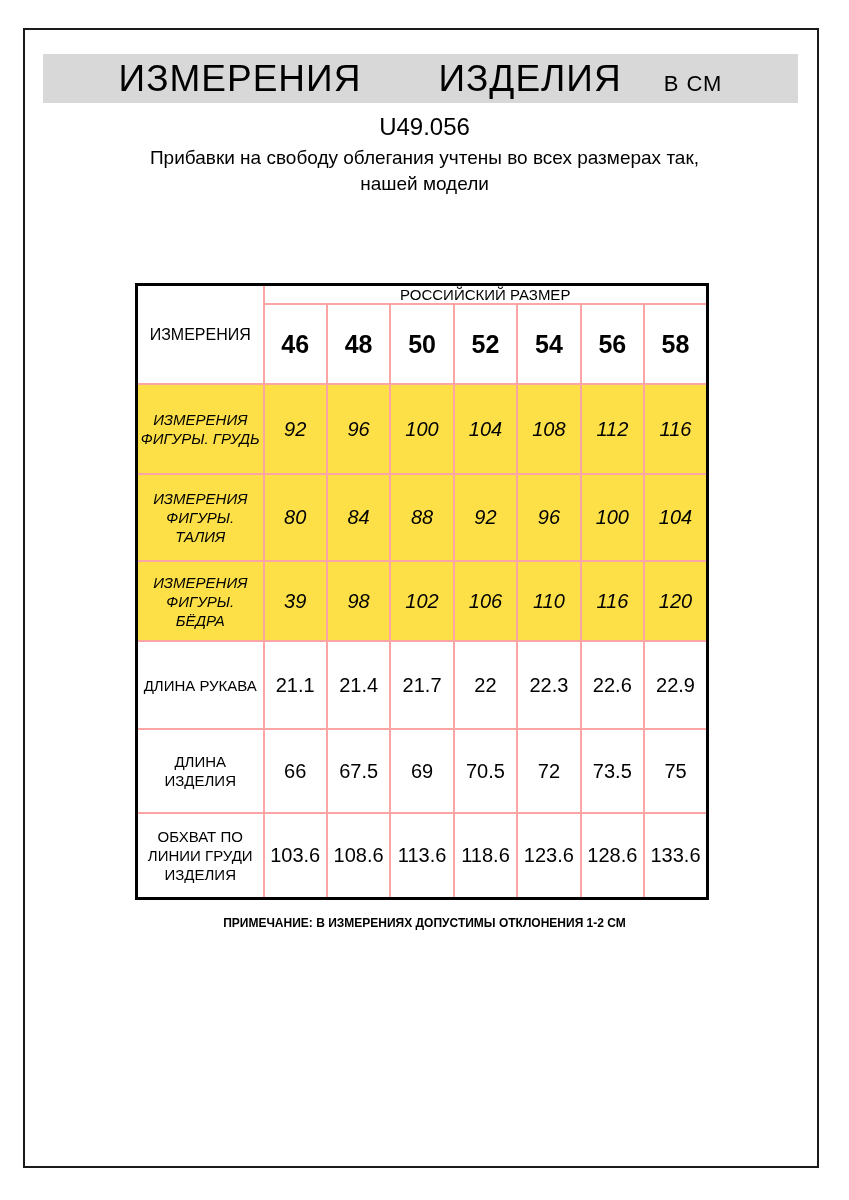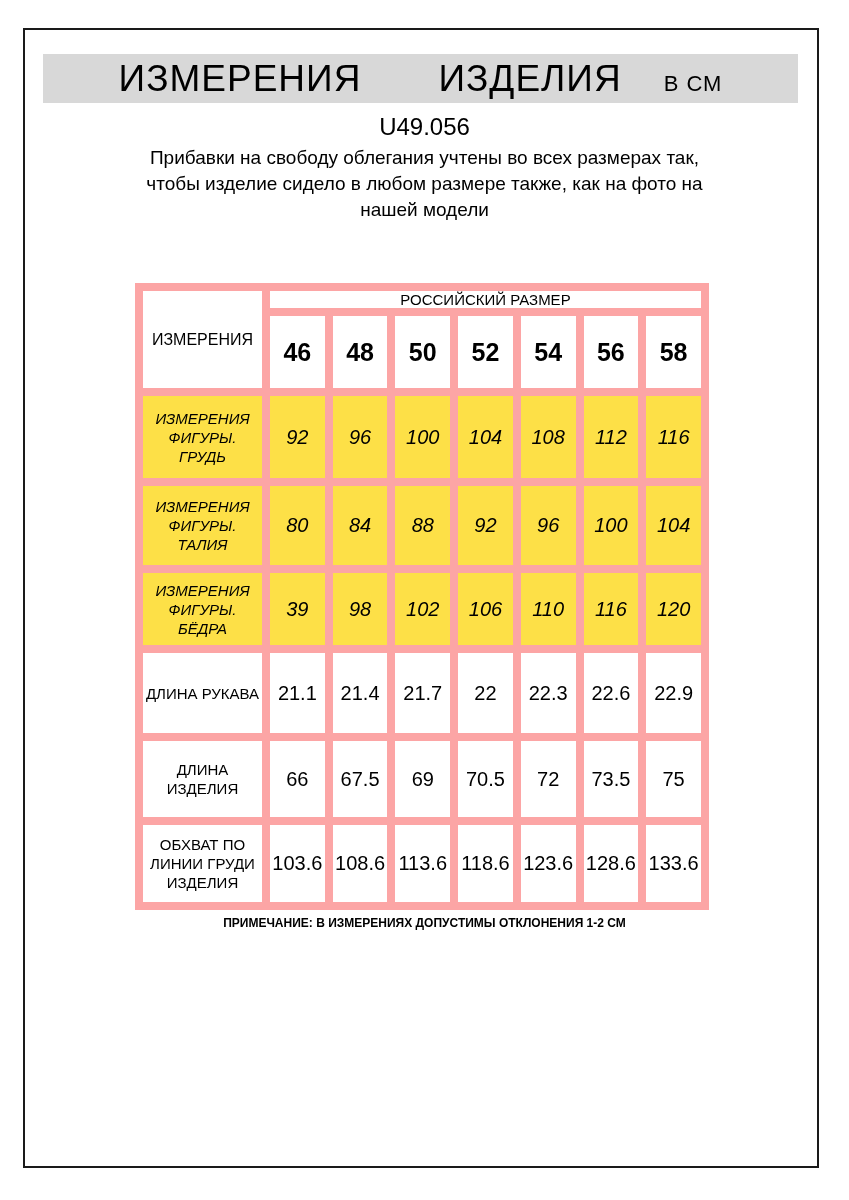--- a/index.html
+++ b/index.html
@@ -50,42 +50,42 @@
   }
   .size-table {
     position: absolute;
     left: 135px; top: 283px;
     border-collapse: collapse;
     table-layout: fixed;
     width: 574px;
     border: 3px solid #000;
   }
   .size-table td, .size-table th {
-    border: 8px solid #fca5a5;
+    border: 2px solid #fca5a5;
     text-align: center;
     vertical-align: middle;
     padding: 1px 2px;
     background: #fff;
     font-weight: 400;
   }
   .col-label { width: 127px; }
   tr.group-row { height: 18px; }
   th.group-hdr { font-size: 15px; font-weight: 400; line-height: 1; }
   tr.sizes-row { height: 80px; }
   th.corner { font-size: 16px; font-weight: 400; }
   th.size-hdr { font-size: 25px; font-weight: 700; }
   tr.data-row { height: 86px; }
   tr.r0 { height: 90px; }
   tr.r1 { height: 87px; }
   tr.r2 { height: 80px; }
   tr.r3 { height: 88px; }
   tr.r4 { height: 84px; }
   tr.r5 { height: 85px; }
   td.rowlabel { font-size: 15px; line-height: 19px; }
-  td.val { font-size: 20px; border-radius: 13px; }
+  td.val { font-size: 20px; }
   tr.shaded td { background: #fde047; font-style: italic; }
   .note {
     position: absolute;
     left: 0; top: 916px;
     width: 849px;
     text-align: center;
     font-size: 12px;
     font-weight: 700;
   }
 </style>
@@ -97,21 +97,20 @@
 <div class="title-bar">
   <span class="title-w1">ИЗМЕРЕНИЯ</span>
   <span class="title-w2">ИЗДЕЛИЯ</span>
   <span class="title-units">В СМ</span>
 </div>
 
 <div class="article">U49.056</div>
 
 <div class="desc">
   <div>Прибавки на свободу облегания учтены во всех размерах так,</div>
-  <div>чтобы изделие сидело в любом размере также, как на фото на</div>
   <div>нашей модели</div>
 </div>
 
 <table class="size-table">
   <colgroup>
     <col class="col-label">
     <col>
       <col>
       <col>
       <col>

